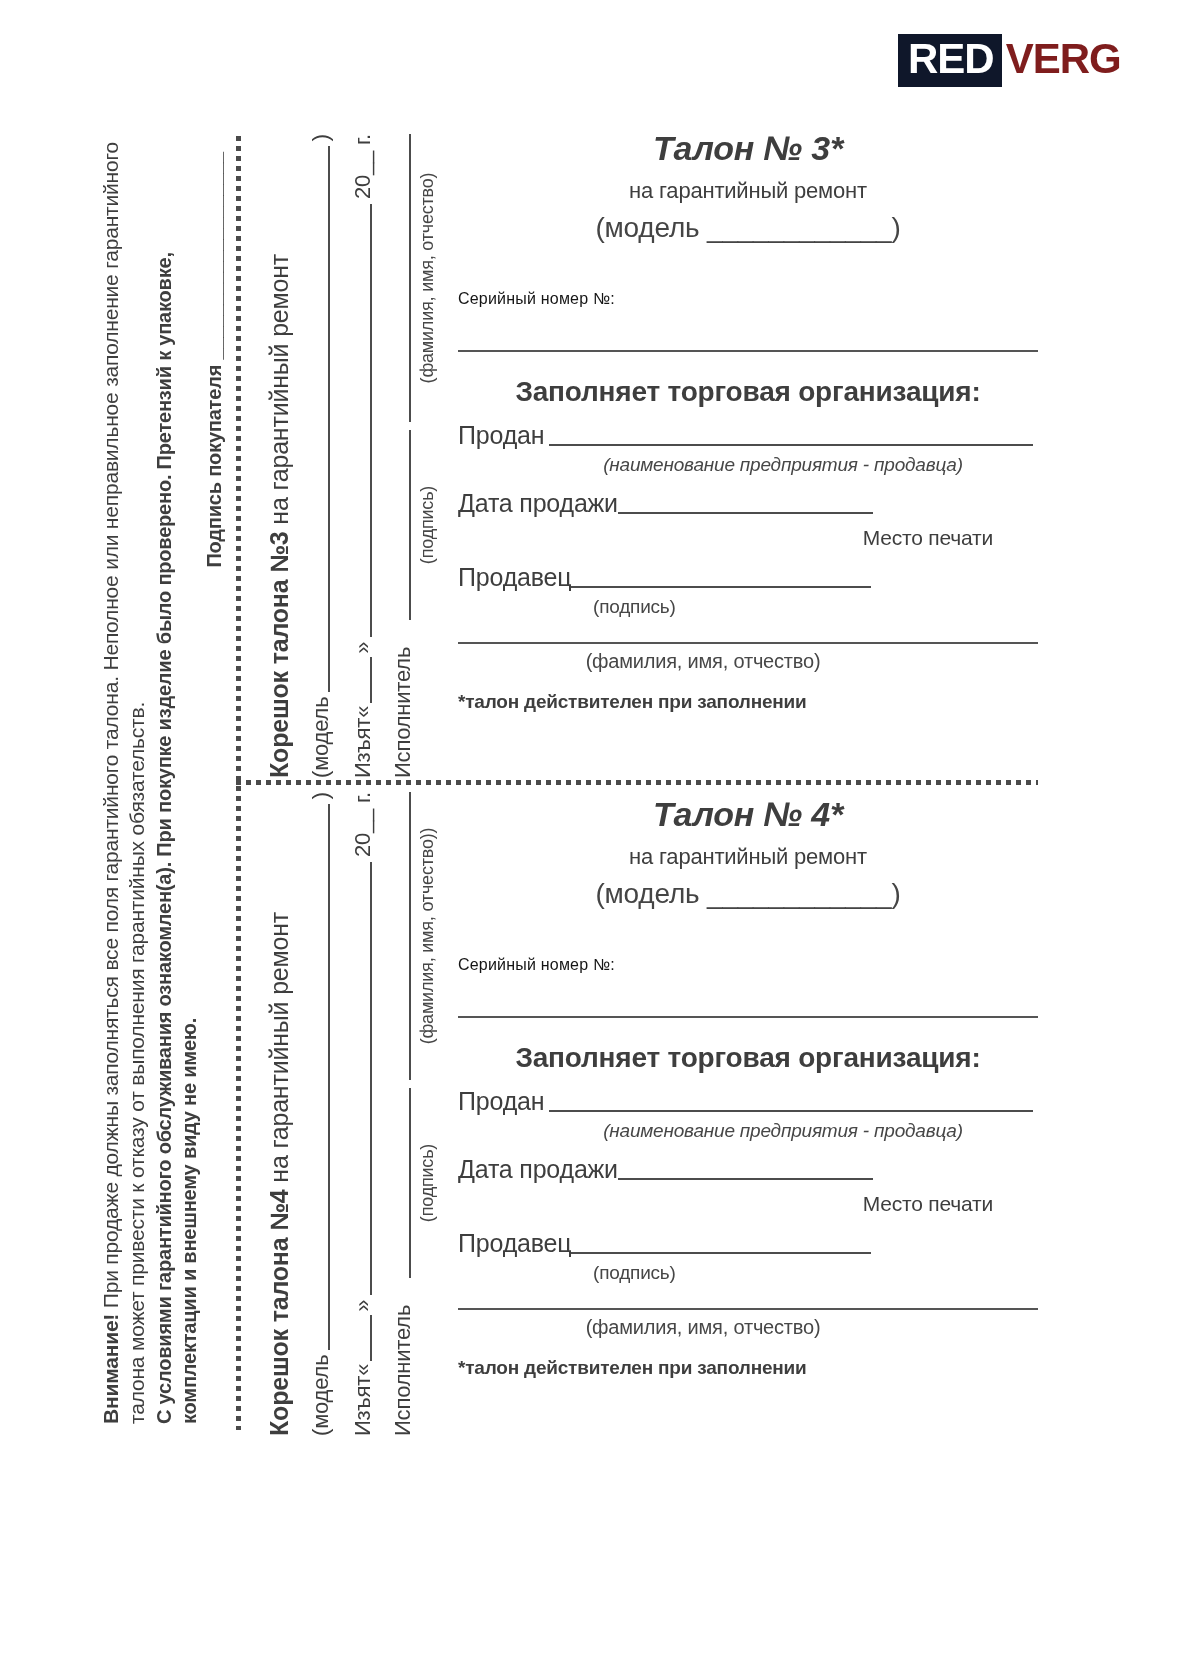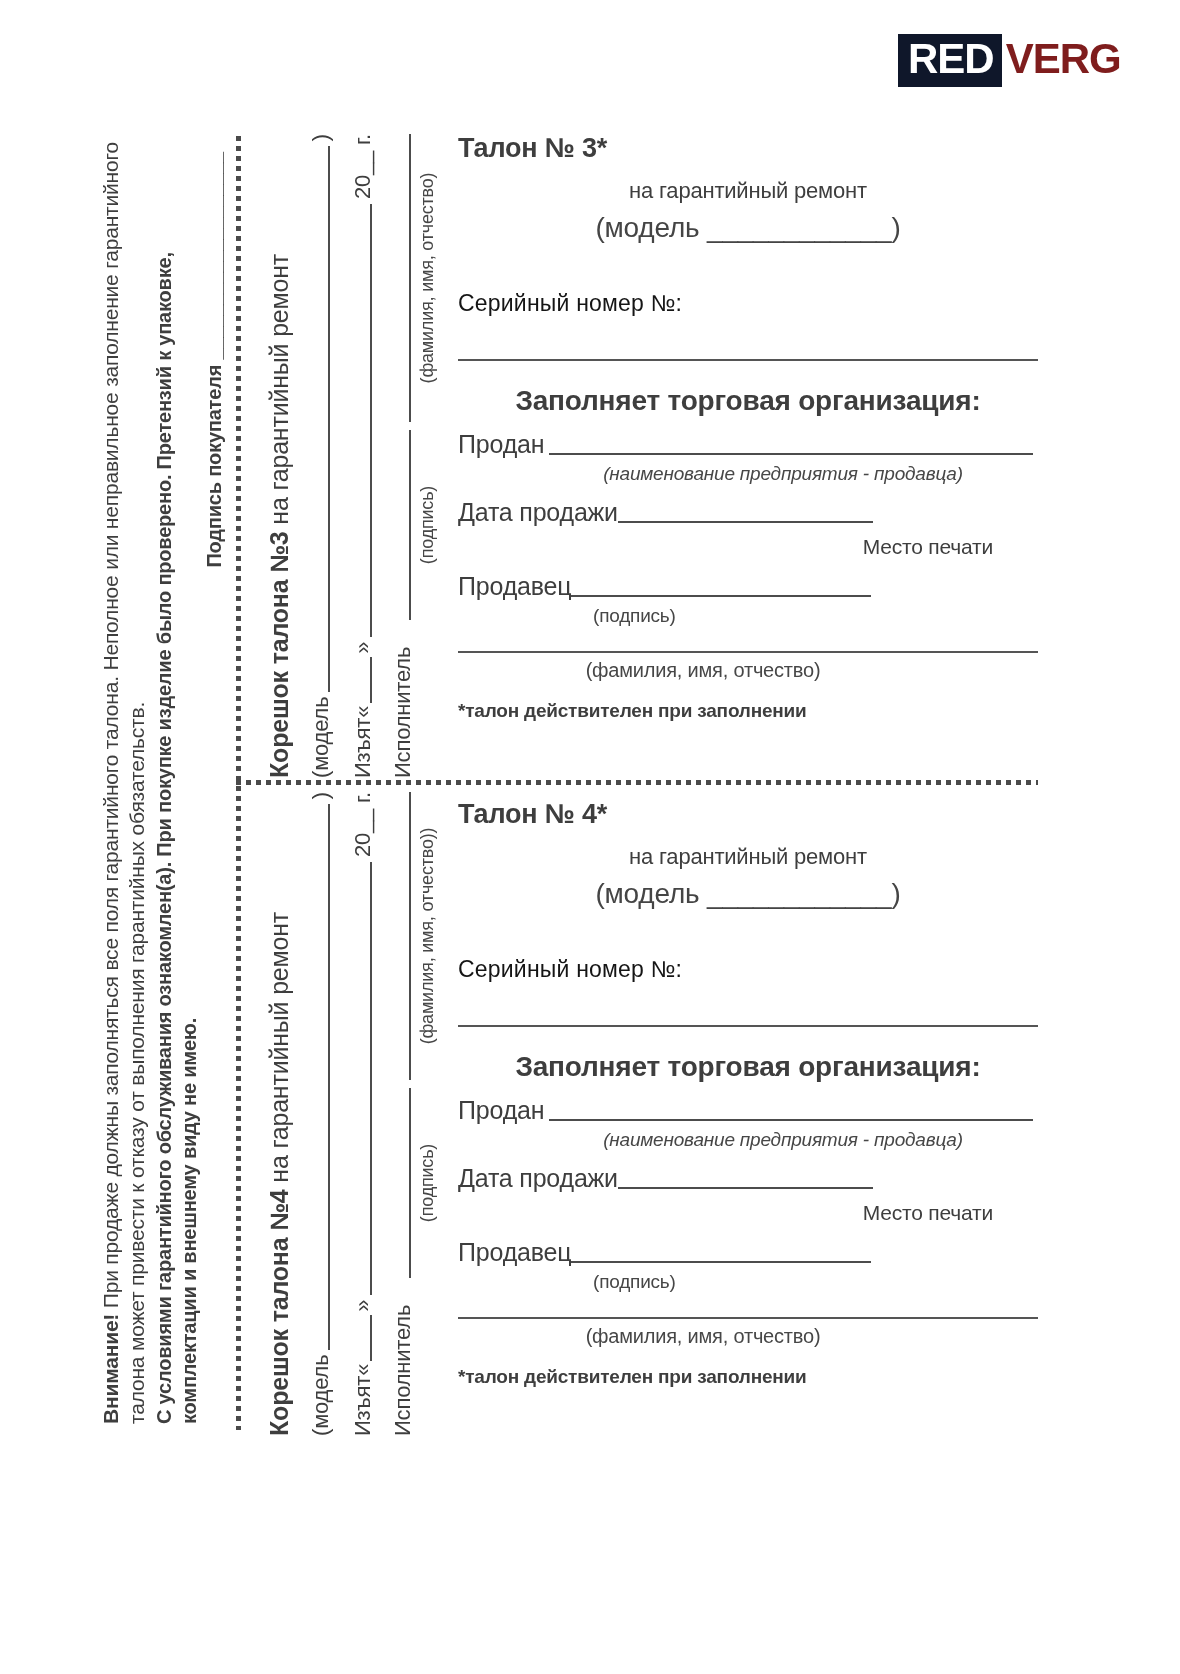--- a/index.html
+++ b/index.html
@@ -42,24 +42,24 @@
   .fill { flex:1 1 auto; border-bottom:2px solid #4c4c4c; margin:0 5px 5px 5px; min-width:20px; }
   .bl40 { width:46px; border-bottom:2px solid #4c4c4c; margin:0 3px 5px 3px; }
   .ex-grid { display:grid; grid-template-columns:150px 190px 1fr; column-gap:8px; }
   .ex-grid .blank { border-bottom:2px solid #4c4c4c; margin-bottom:5px; }
   .hint { font-size:18px; color:#474747; text-align:center; line-height:22px; }
 
   
   .coupon { left:458px; width:580px; display:flex; flex-direction:column; }
   .c3 { top:130px; }
   .c4 { top:796px; }
-  .ct    { text-align:left; font-weight:bold; font-size:27px; line-height:36px; }
+  .ct    { text-align:center; font-weight:bold; font-size:34px; line-height:36px;font-style:italic; }
   .csub  { text-align:center; font-size:22px; margin-top:12px; }
   .cmodel{ text-align:center; font-size:28px; margin-top:8px; color:#454545; }
-  .cserial { font-size:23px; color:#151515; margin-top:46px; letter-spacing:0.2px; }
+  .cserial { font-size:16px; color:#151515; margin-top:46px; letter-spacing:0.2px; }
   .cline { border-bottom:2px solid #555555; margin-top:42px; }
   .corg  { text-align:center; font-weight:bold; font-size:28px; margin-top:24px; }
   .crow  { display:flex; align-items:flex-end; font-size:25px; margin-top:12px; line-height:30px; }
   .crow .fill { margin-bottom:4px; }
   .bl-date { width:255px; border-bottom:2px solid #4c4c4c; margin-bottom:4px; }
   .bl-seller { width:300px; border-bottom:2px solid #4c4c4c; margin-bottom:4px; }
   .chint-org { font-size:19px; margin-top:4px; text-align:center; padding-left:70px; color:#474747;font-style:italic; }
   .cstamp { font-size:21px; text-align:right; padding-right:45px; margin-top:8px; }
   .csig   { font-size:19px; margin-top:4px; margin-left:135px; color:#474747; }
   .cnameline { border-bottom:2px solid #555555; margin-top:24px; }

